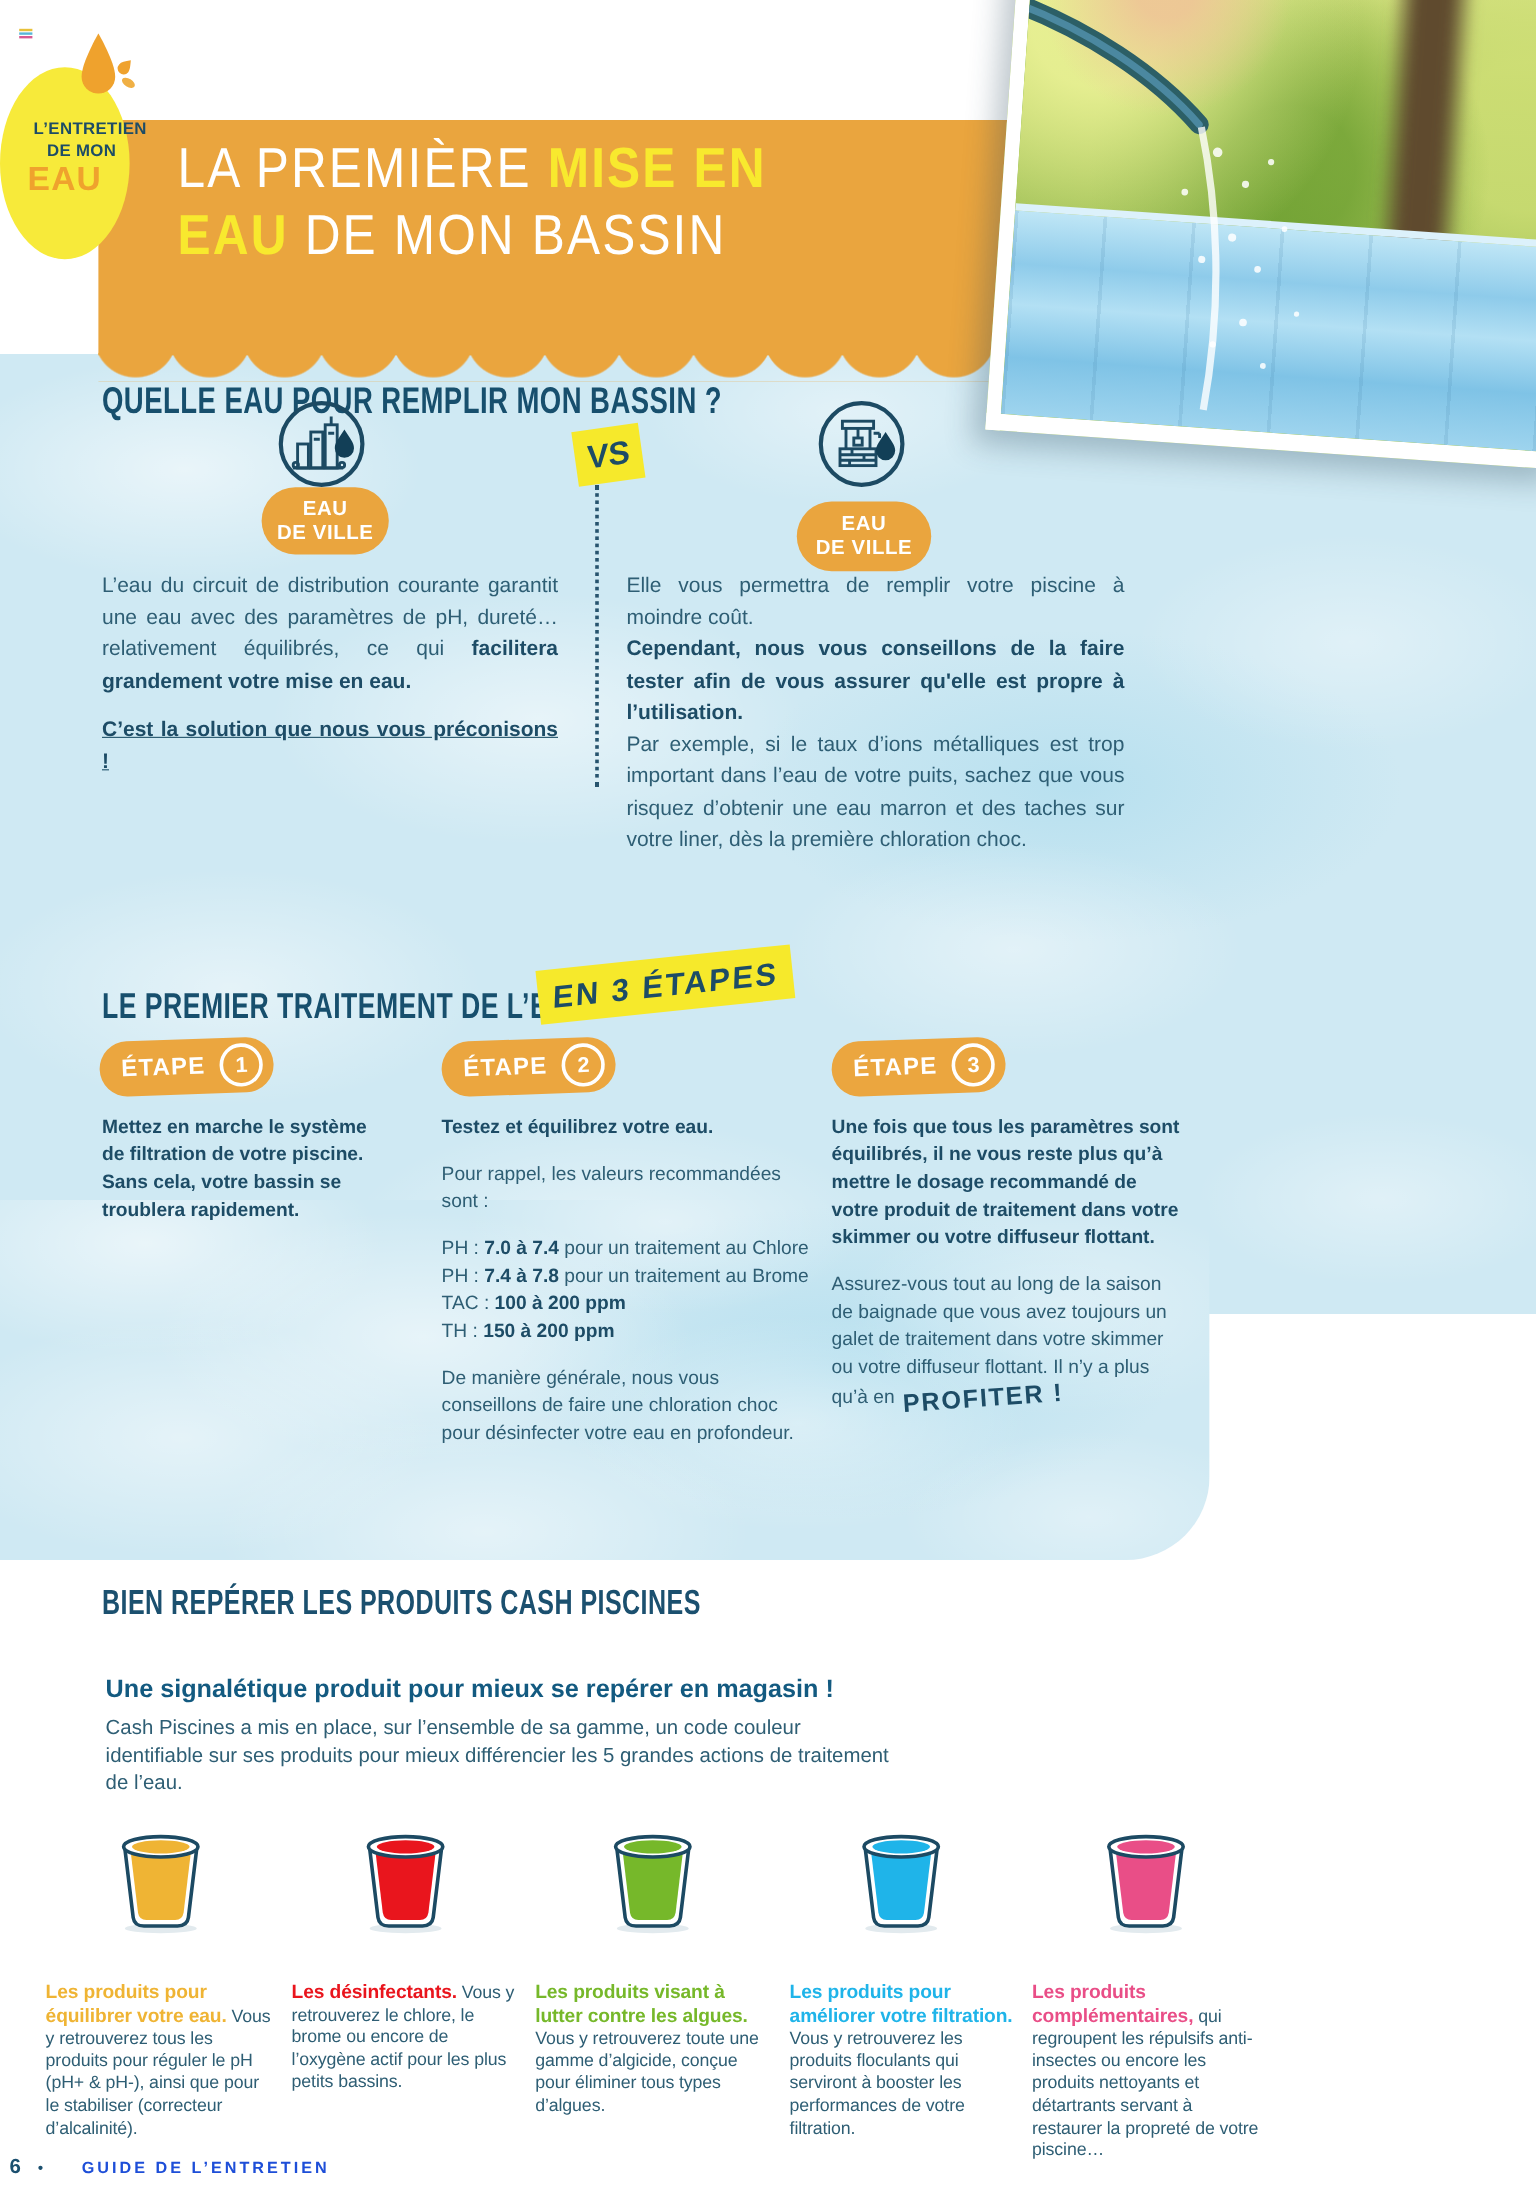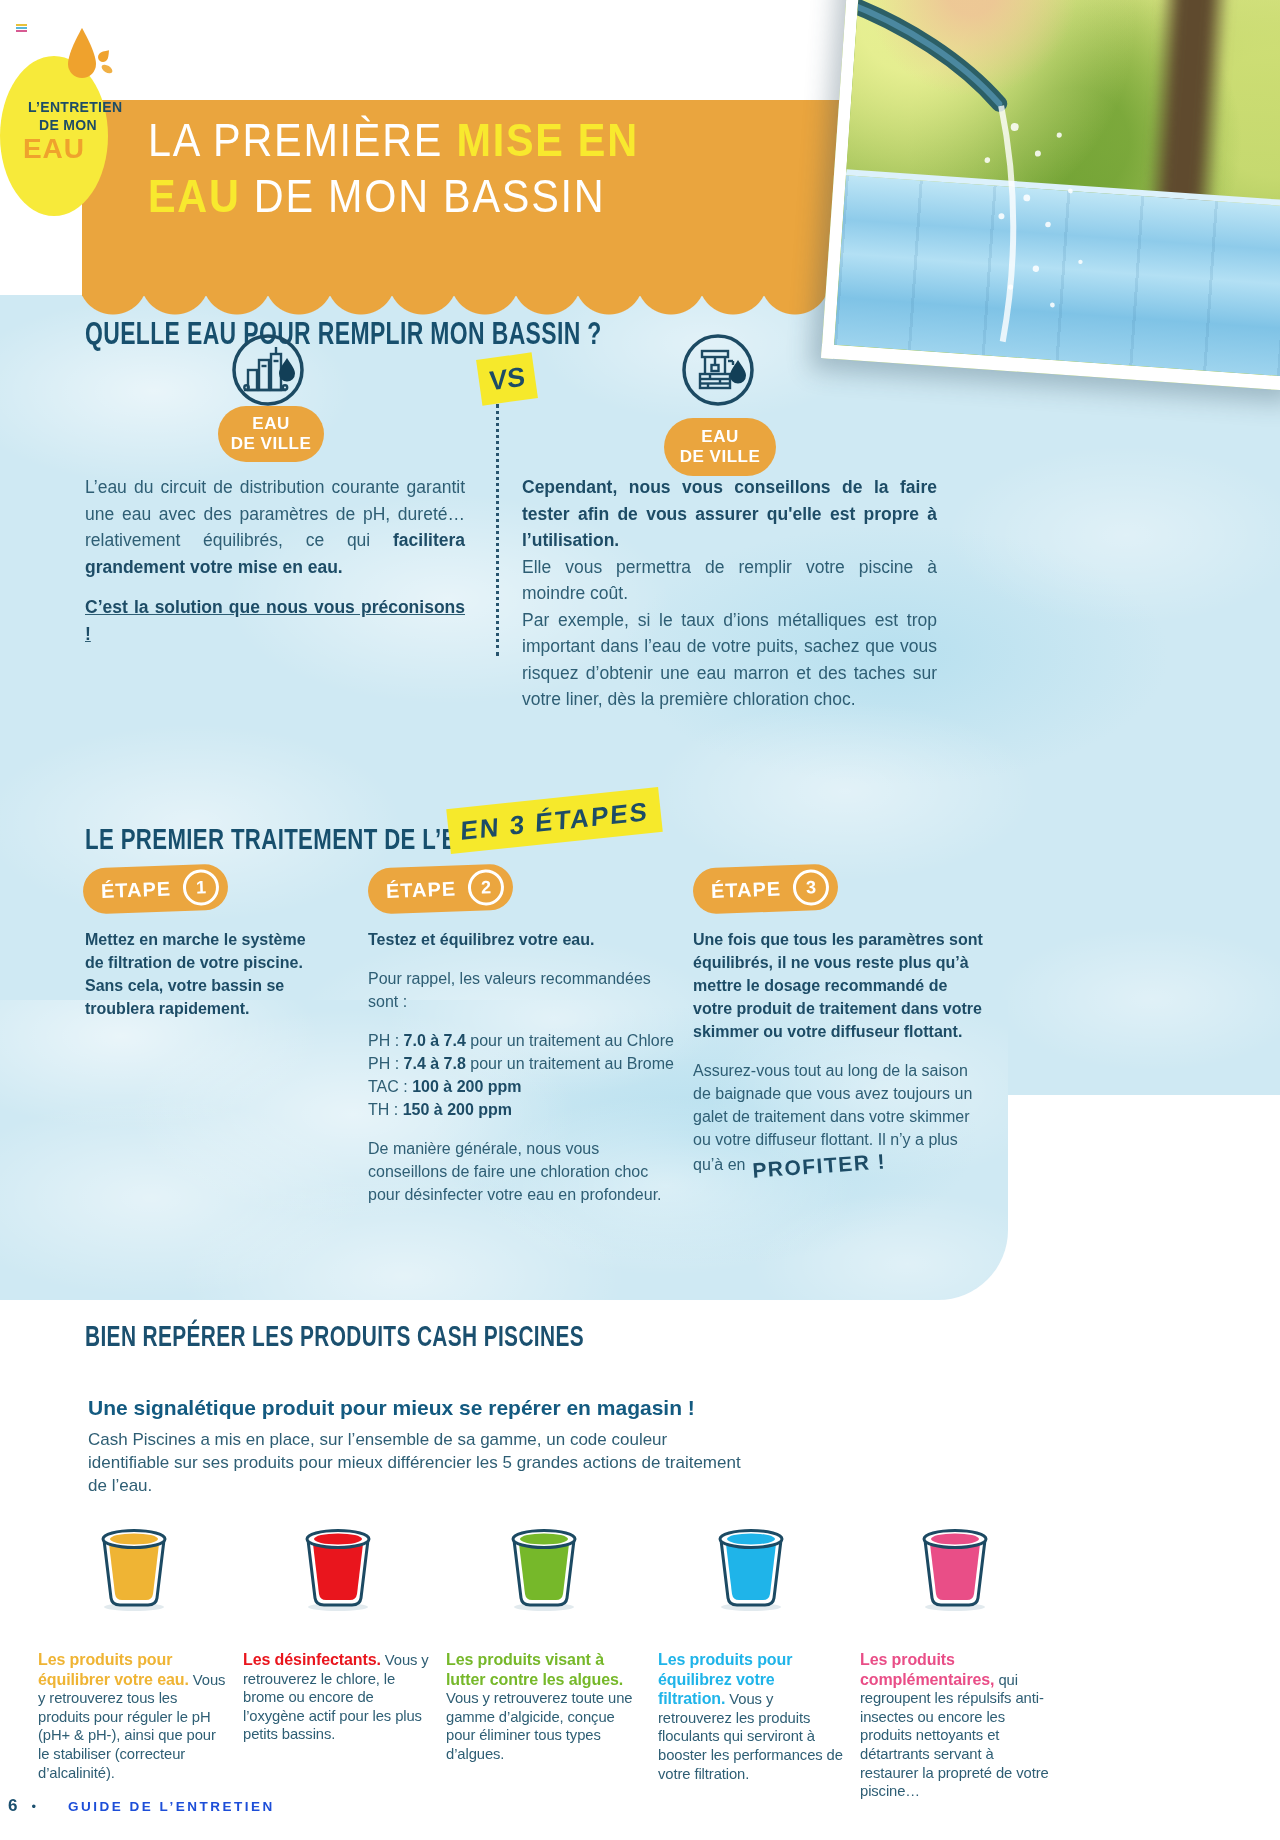--- a/index.html
+++ b/index.html
@@ -236,22 +236,22 @@
     <span>EAU</span>
     <span>DE VILLE</span>
   </div>
 
   <div class="col-text col-left">
     <p><span>L’eau du circuit de distribution courante garantit une eau avec des paramètres de pH, dureté… relativement équilibrés, ce qui </span><strong>facilitera grandement votre mise en eau.</strong></p>
     <p class="mt"><strong>C’est la solution que nous vous préconisons !</strong></p>
   </div>
 
   <div class="col-text col-right">
+    <p><span>Elle vous permettra de remplir votre piscine à moindre coût.</span></p>
     <p><strong>Cependant, nous vous conseillons de la faire tester afin de vous assurer qu'elle est propre à l’utilisation.</strong></p>
-    <p><span>Elle vous permettra de remplir votre piscine à moindre coût.</span></p>
     <p><span>Par exemple, si le taux d’ions métalliques est trop important dans l’eau de votre puits, sachez que vous risquez d’obtenir une eau marron et des taches sur votre liner, dès la première chloration choc.</span></p>
   </div>
 
   <div class="h-cond h2">LE PREMIER TRAITEMENT DE L’EAU</div>
   <div class="hl-yellow"><span>EN 3 ÉTAPES</span></div>
 
   <div class="step-badge sb1">
     <span class="lbl">ÉTAPE</span>
     <span class="num">1</span>
   </div>
@@ -331,21 +331,21 @@
   <div class="prod-col pc4">
     <span class="cup" style="color: rgb(31, 180, 233);">
       <svg width="82" height="88" viewBox="0 0 80 88">
         <ellipse cx="40" cy="83" rx="30" ry="4" fill="#E2EAEE"></ellipse>
         <path d="M10 16 L17 74 Q18 81 26 81 L54 81 Q62 81 63 74 L70 16 Z" fill="#fff" stroke="#1C4A63" stroke-width="3" stroke-linejoin="round"></path>
         <path d="M15 20 L21 70 Q22 76 28 76 L52 76 Q58 76 59 70 L65 20 Z" fill="currentColor"></path>
         <ellipse cx="40" cy="15" rx="31" ry="8.5" fill="#fff" stroke="#1C4A63" stroke-width="3"></ellipse>
         <ellipse cx="40" cy="15" rx="24" ry="5.5" fill="currentColor"></ellipse>
       </svg>
     </span>
-    <p><b style="color: rgb(31, 180, 233);">Les produits pour équilibrez votre filtration.</b> <span>Vous y retrouverez les produits floculants qui serviront à booster les performances de votre filtration.</span></p>
+    <p><b style="color: rgb(31, 180, 233);">Les produits pour améliorer votre filtration.</b> <span>Vous y retrouverez les produits floculants qui serviront à booster les performances de votre filtration.</span></p>
   </div>
 
   <div class="prod-col pc5">
     <span class="cup" style="color: rgb(233, 78, 135);">
       <svg width="82" height="88" viewBox="0 0 80 88">
         <ellipse cx="40" cy="83" rx="30" ry="4" fill="#E2EAEE"></ellipse>
         <path d="M10 16 L17 74 Q18 81 26 81 L54 81 Q62 81 63 74 L70 16 Z" fill="#fff" stroke="#1C4A63" stroke-width="3" stroke-linejoin="round"></path>
         <path d="M15 20 L21 70 Q22 76 28 76 L52 76 Q58 76 59 70 L65 20 Z" fill="currentColor"></path>
         <ellipse cx="40" cy="15" rx="31" ry="8.5" fill="#fff" stroke="#1C4A63" stroke-width="3"></ellipse>
         <ellipse cx="40" cy="15" rx="24" ry="5.5" fill="currentColor"></ellipse>

